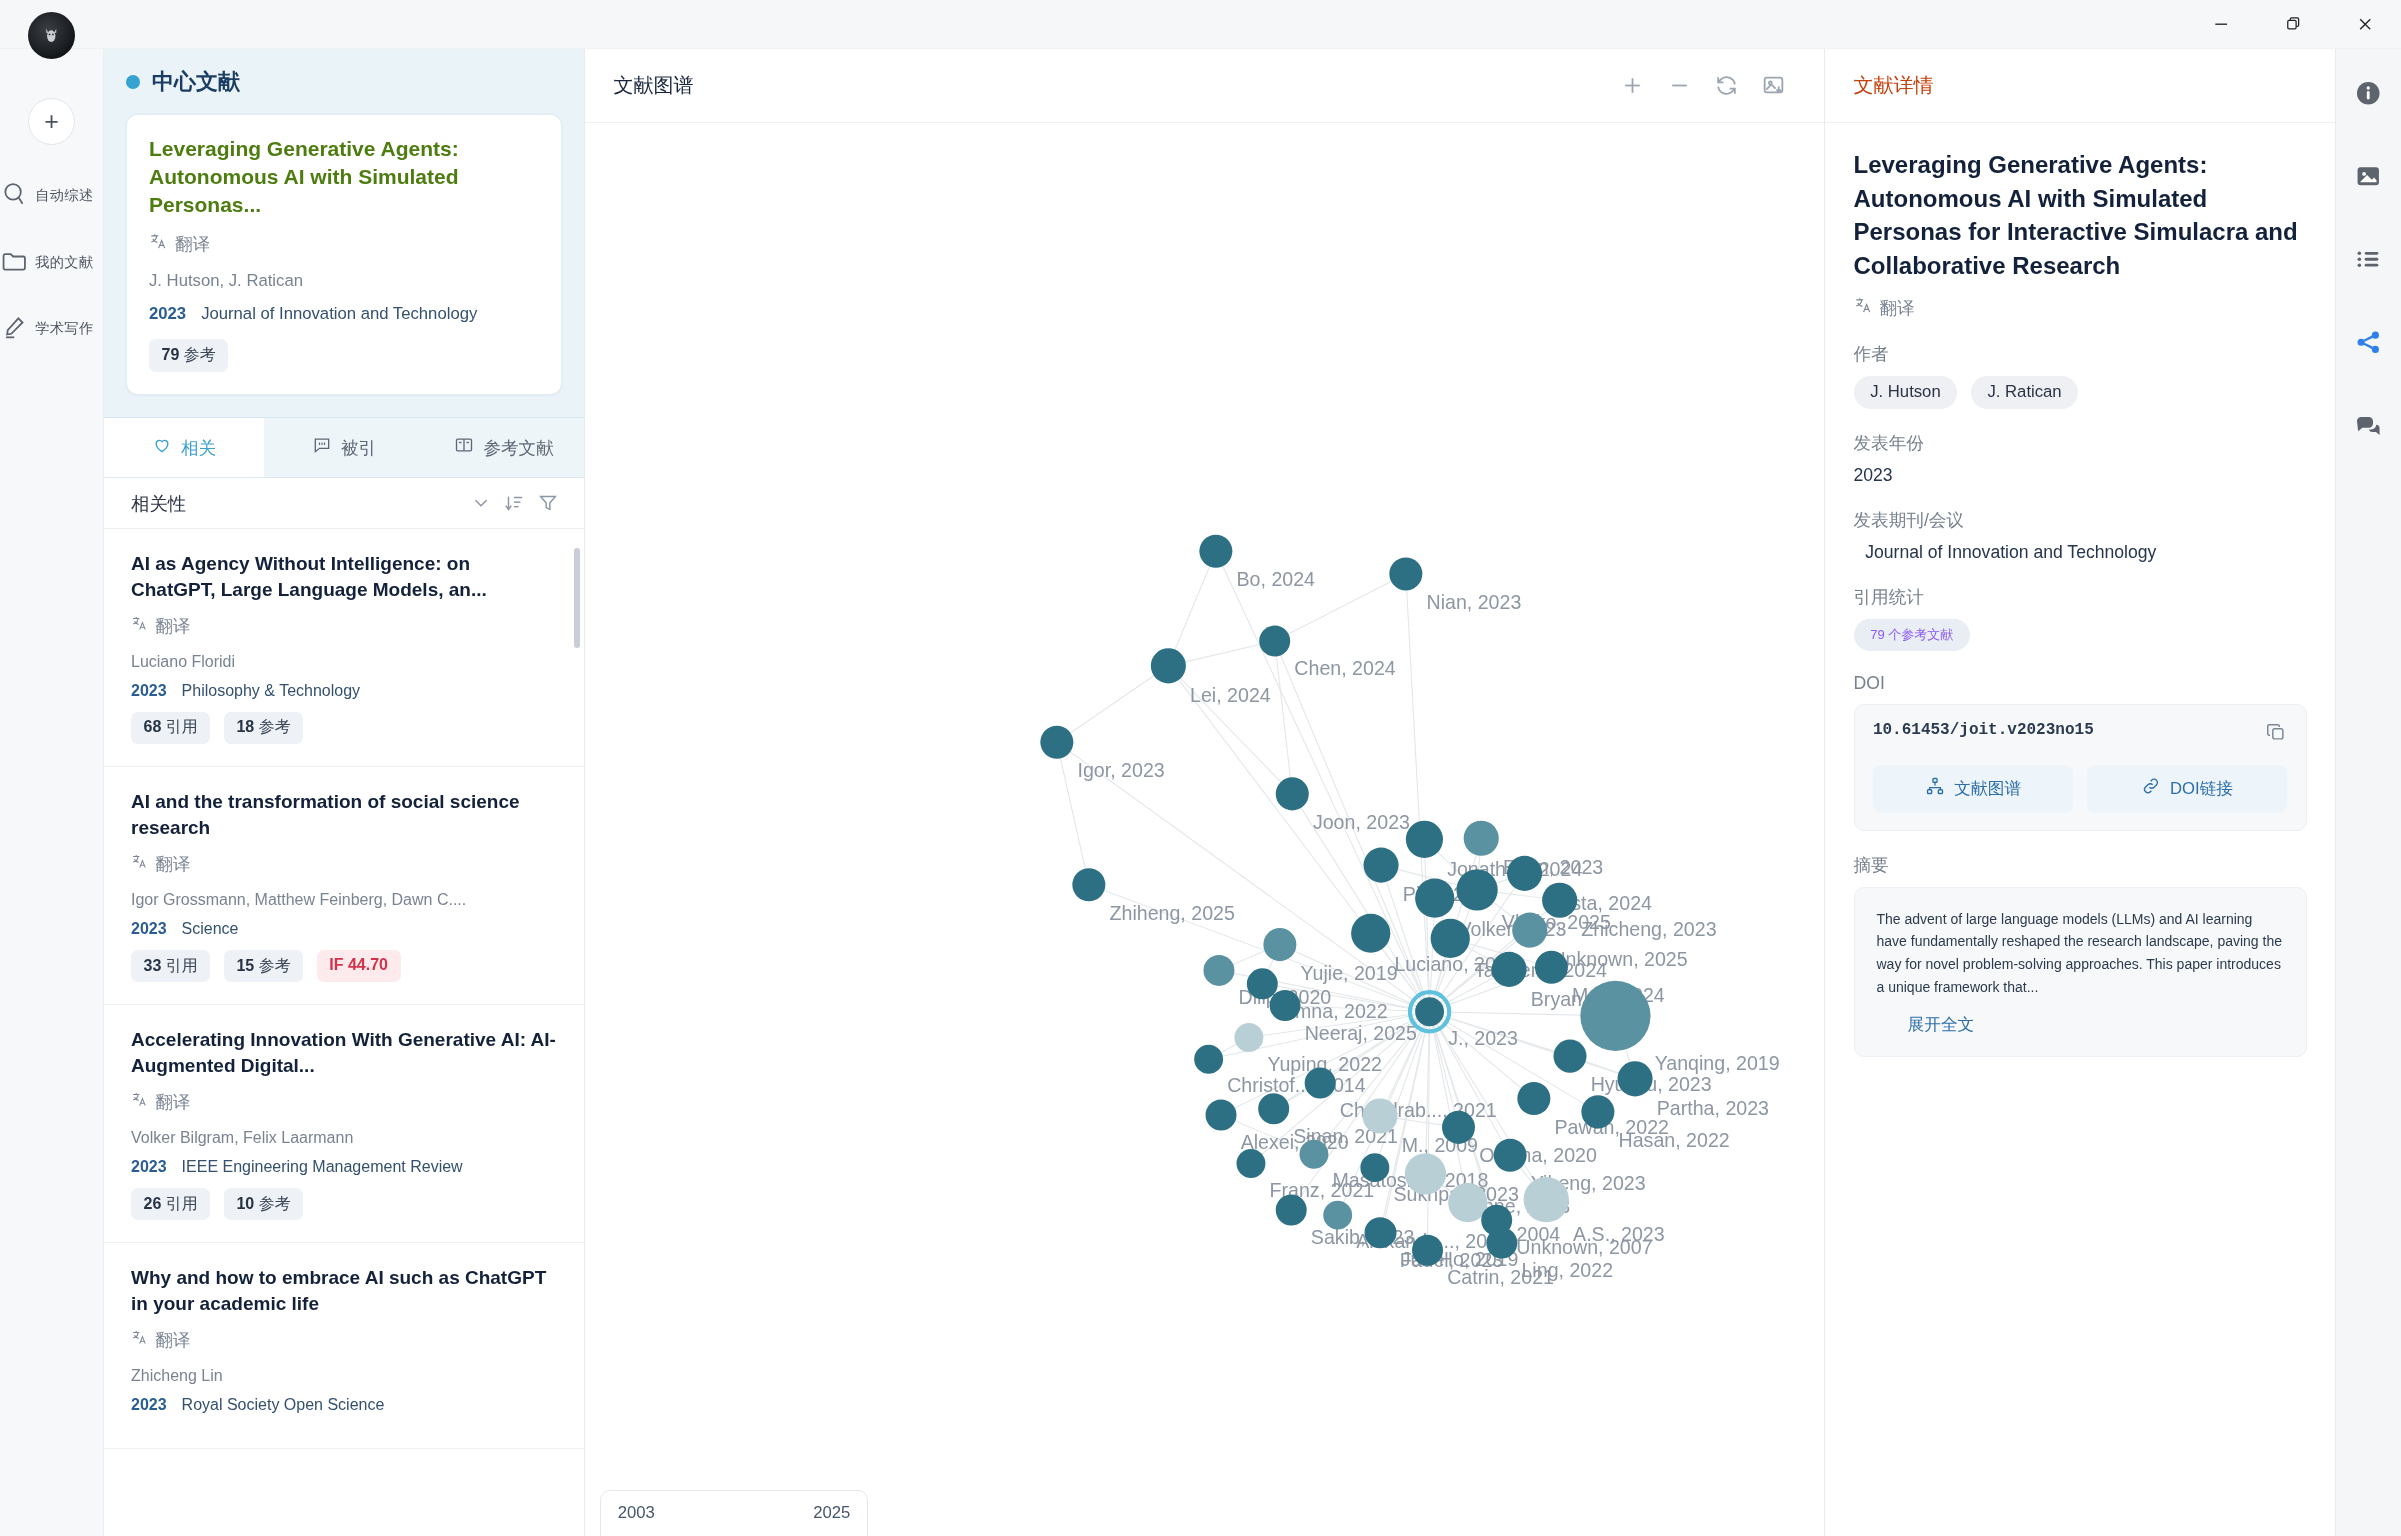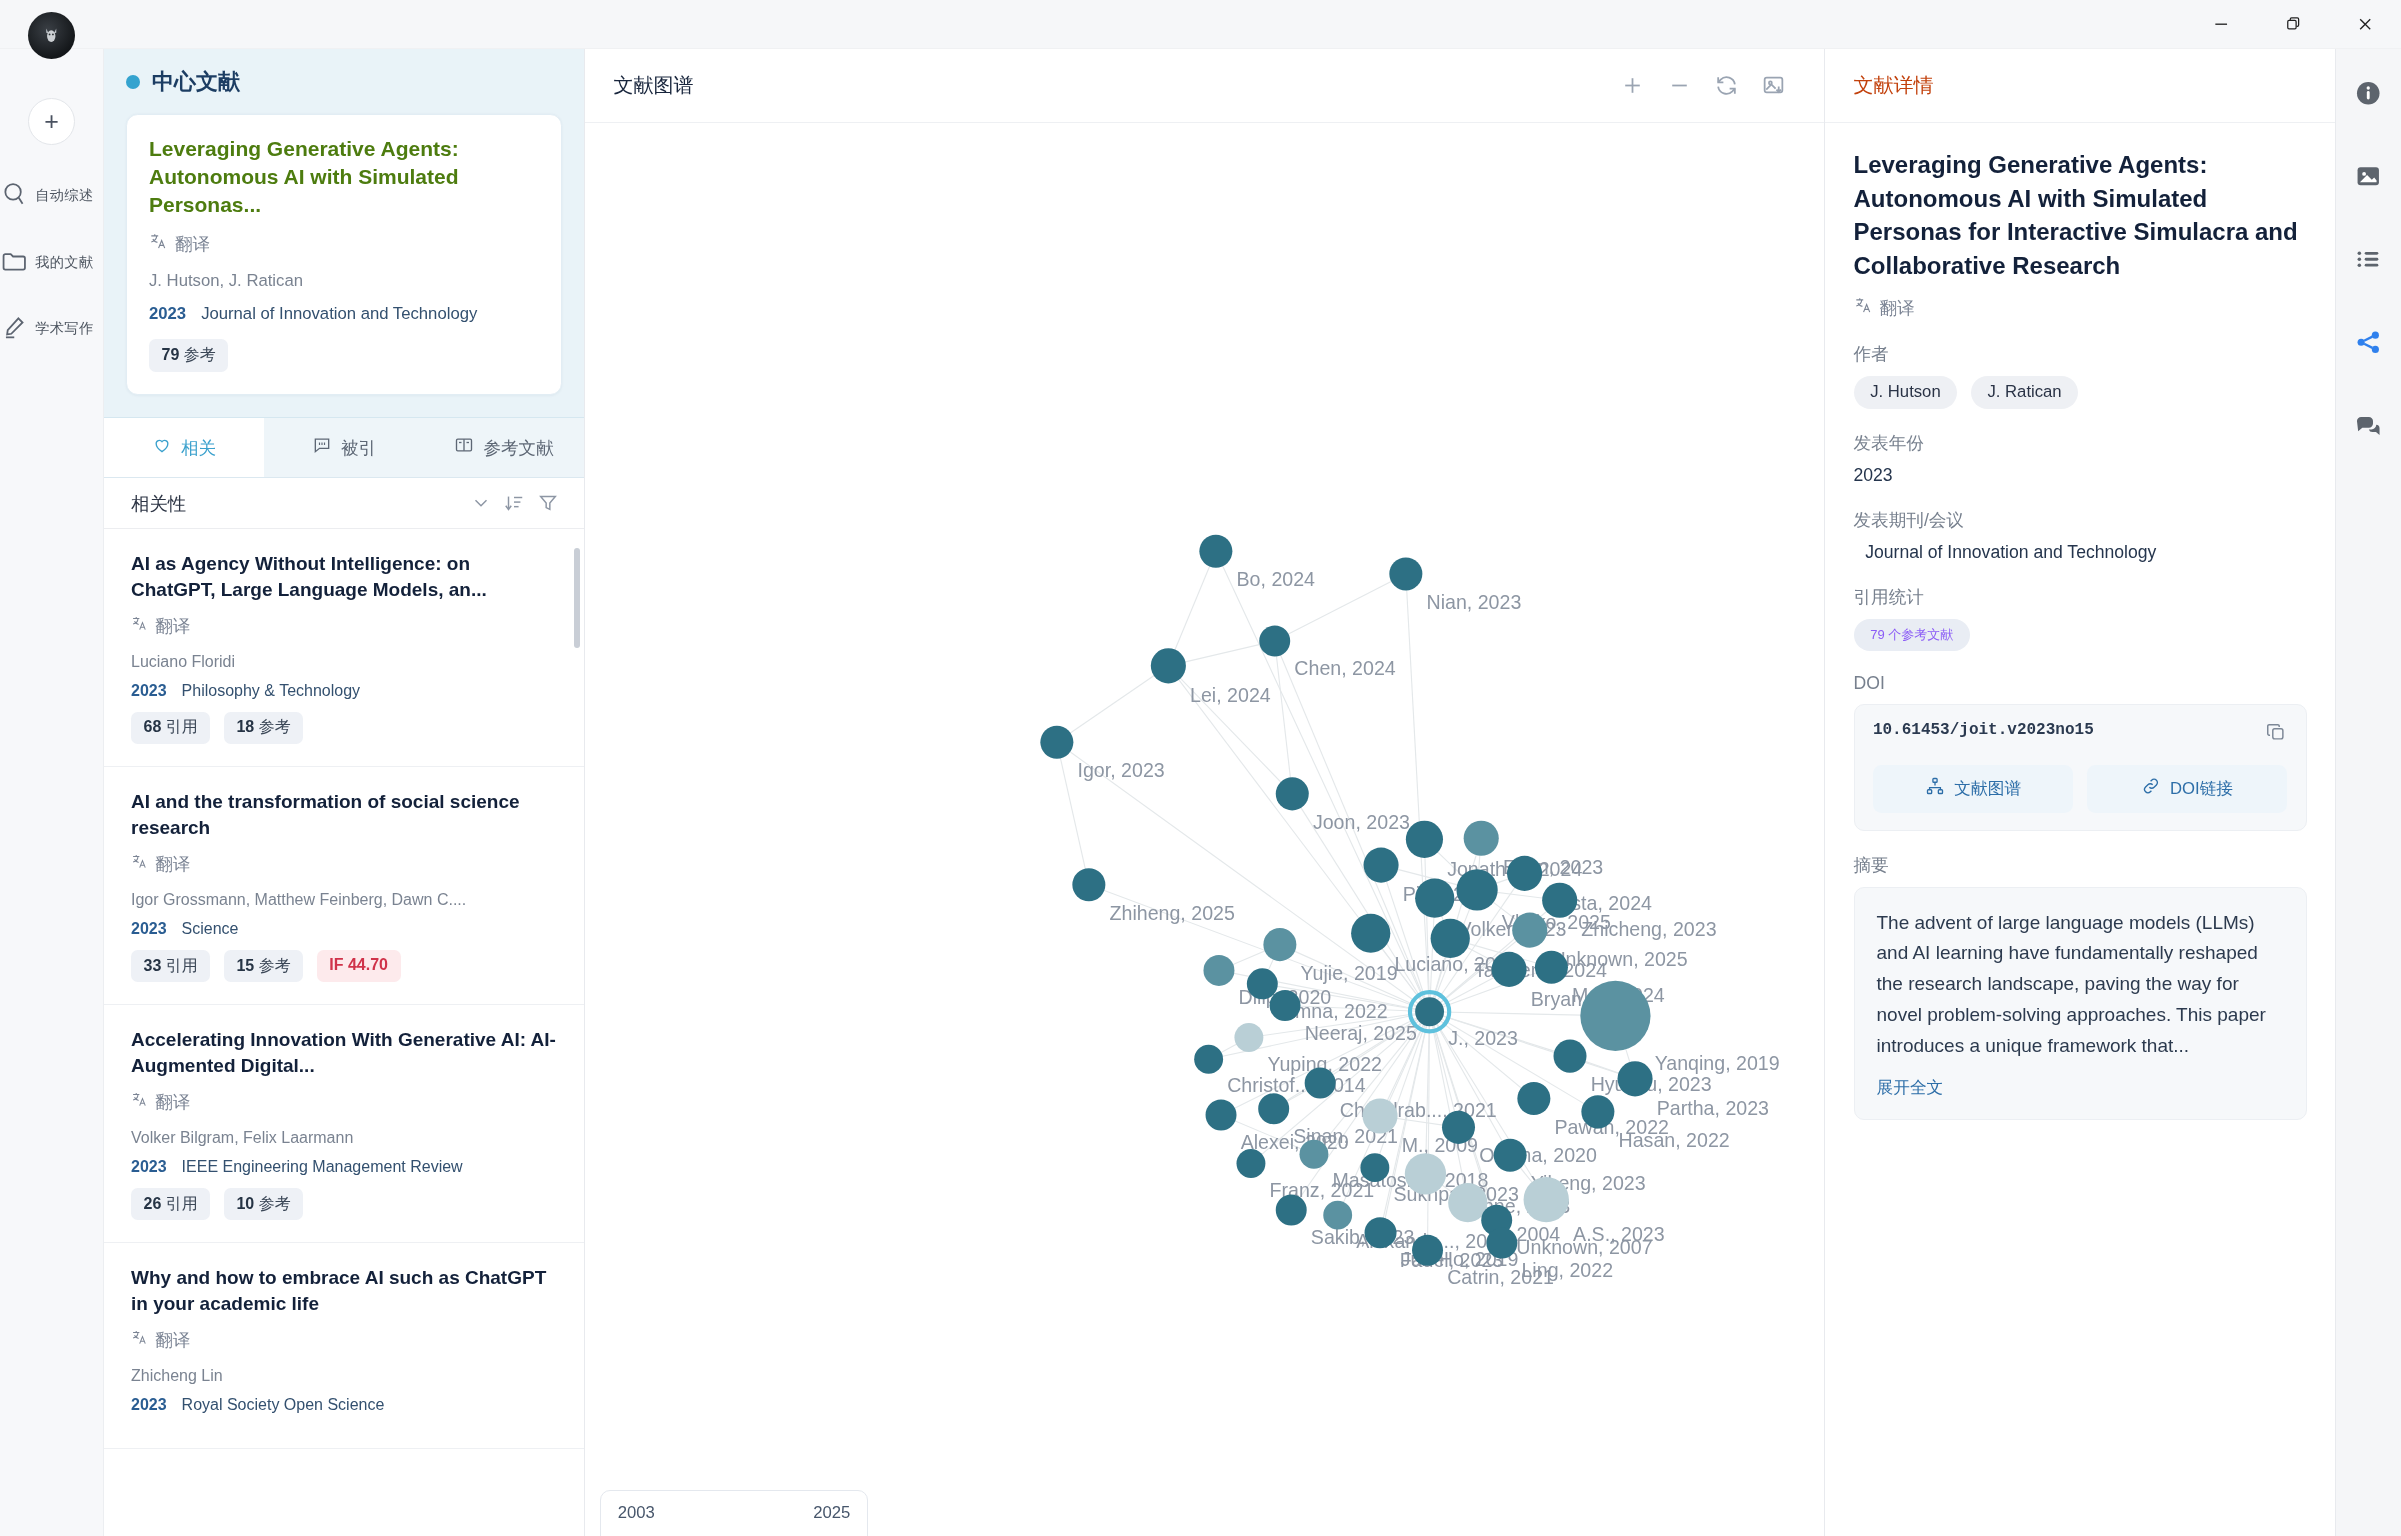--- a/index.html
+++ b/index.html
@@ -140,22 +140,22 @@
   .doirow { display: flex; align-items: flex-start; gap: 17px; font-weight: bold; }
   .doitext { flex: 1; font-family: "Liberation Mono", monospace; font-size: 16px; color: #2b3a50; }
   .copyicon { color: #7c8characters; }
   .doibtns { display: flex; gap: 13.4px; margin-top: 18.4px; }
   .doibtn {
     flex: 1; background: #eef5fa; border-radius: 8.4px; padding: 11.7px 0;
     display: flex; align-items: center; justify-content: center; gap: 9.2px;
     font-size: 16.7px; color: #2d6ea8; cursor: pointer;
   }
   .abstractbox { background: #f6f8fa; border: 0.8px solid #eceff3; border-radius: 10px; padding: 20px 22px; margin-top: 6.7px; }
-  .abstext { font-size: 19px; line-height: 1.62; color: #2c3a4e; }
-  .expand { margin-top: 15px; font-size: 16.7px; color: #2d6ea8; cursor: pointer; }
+  .abstext { font-size: 14px; line-height: 1.62; color: #2c3a4e; }
+  .expand { margin-top: 15px; font-size: 16.7px; color: #2d6ea8; cursor: pointer; margin-left: 31px; }
 
   
   .rrail {
     width: 66px; min-width: 66px; background: #f5f6f8; border-left: 0.8px solid #e8eaee;
     display: flex; flex-direction: column; align-items: center; padding-top: 25px; gap: 44px;
   }
   .rricon { width: 39px; height: 39px; display: flex; align-items: center; justify-content: center; cursor: pointer; color: #5d646d; }
 </style>
 </head>
 <body>

